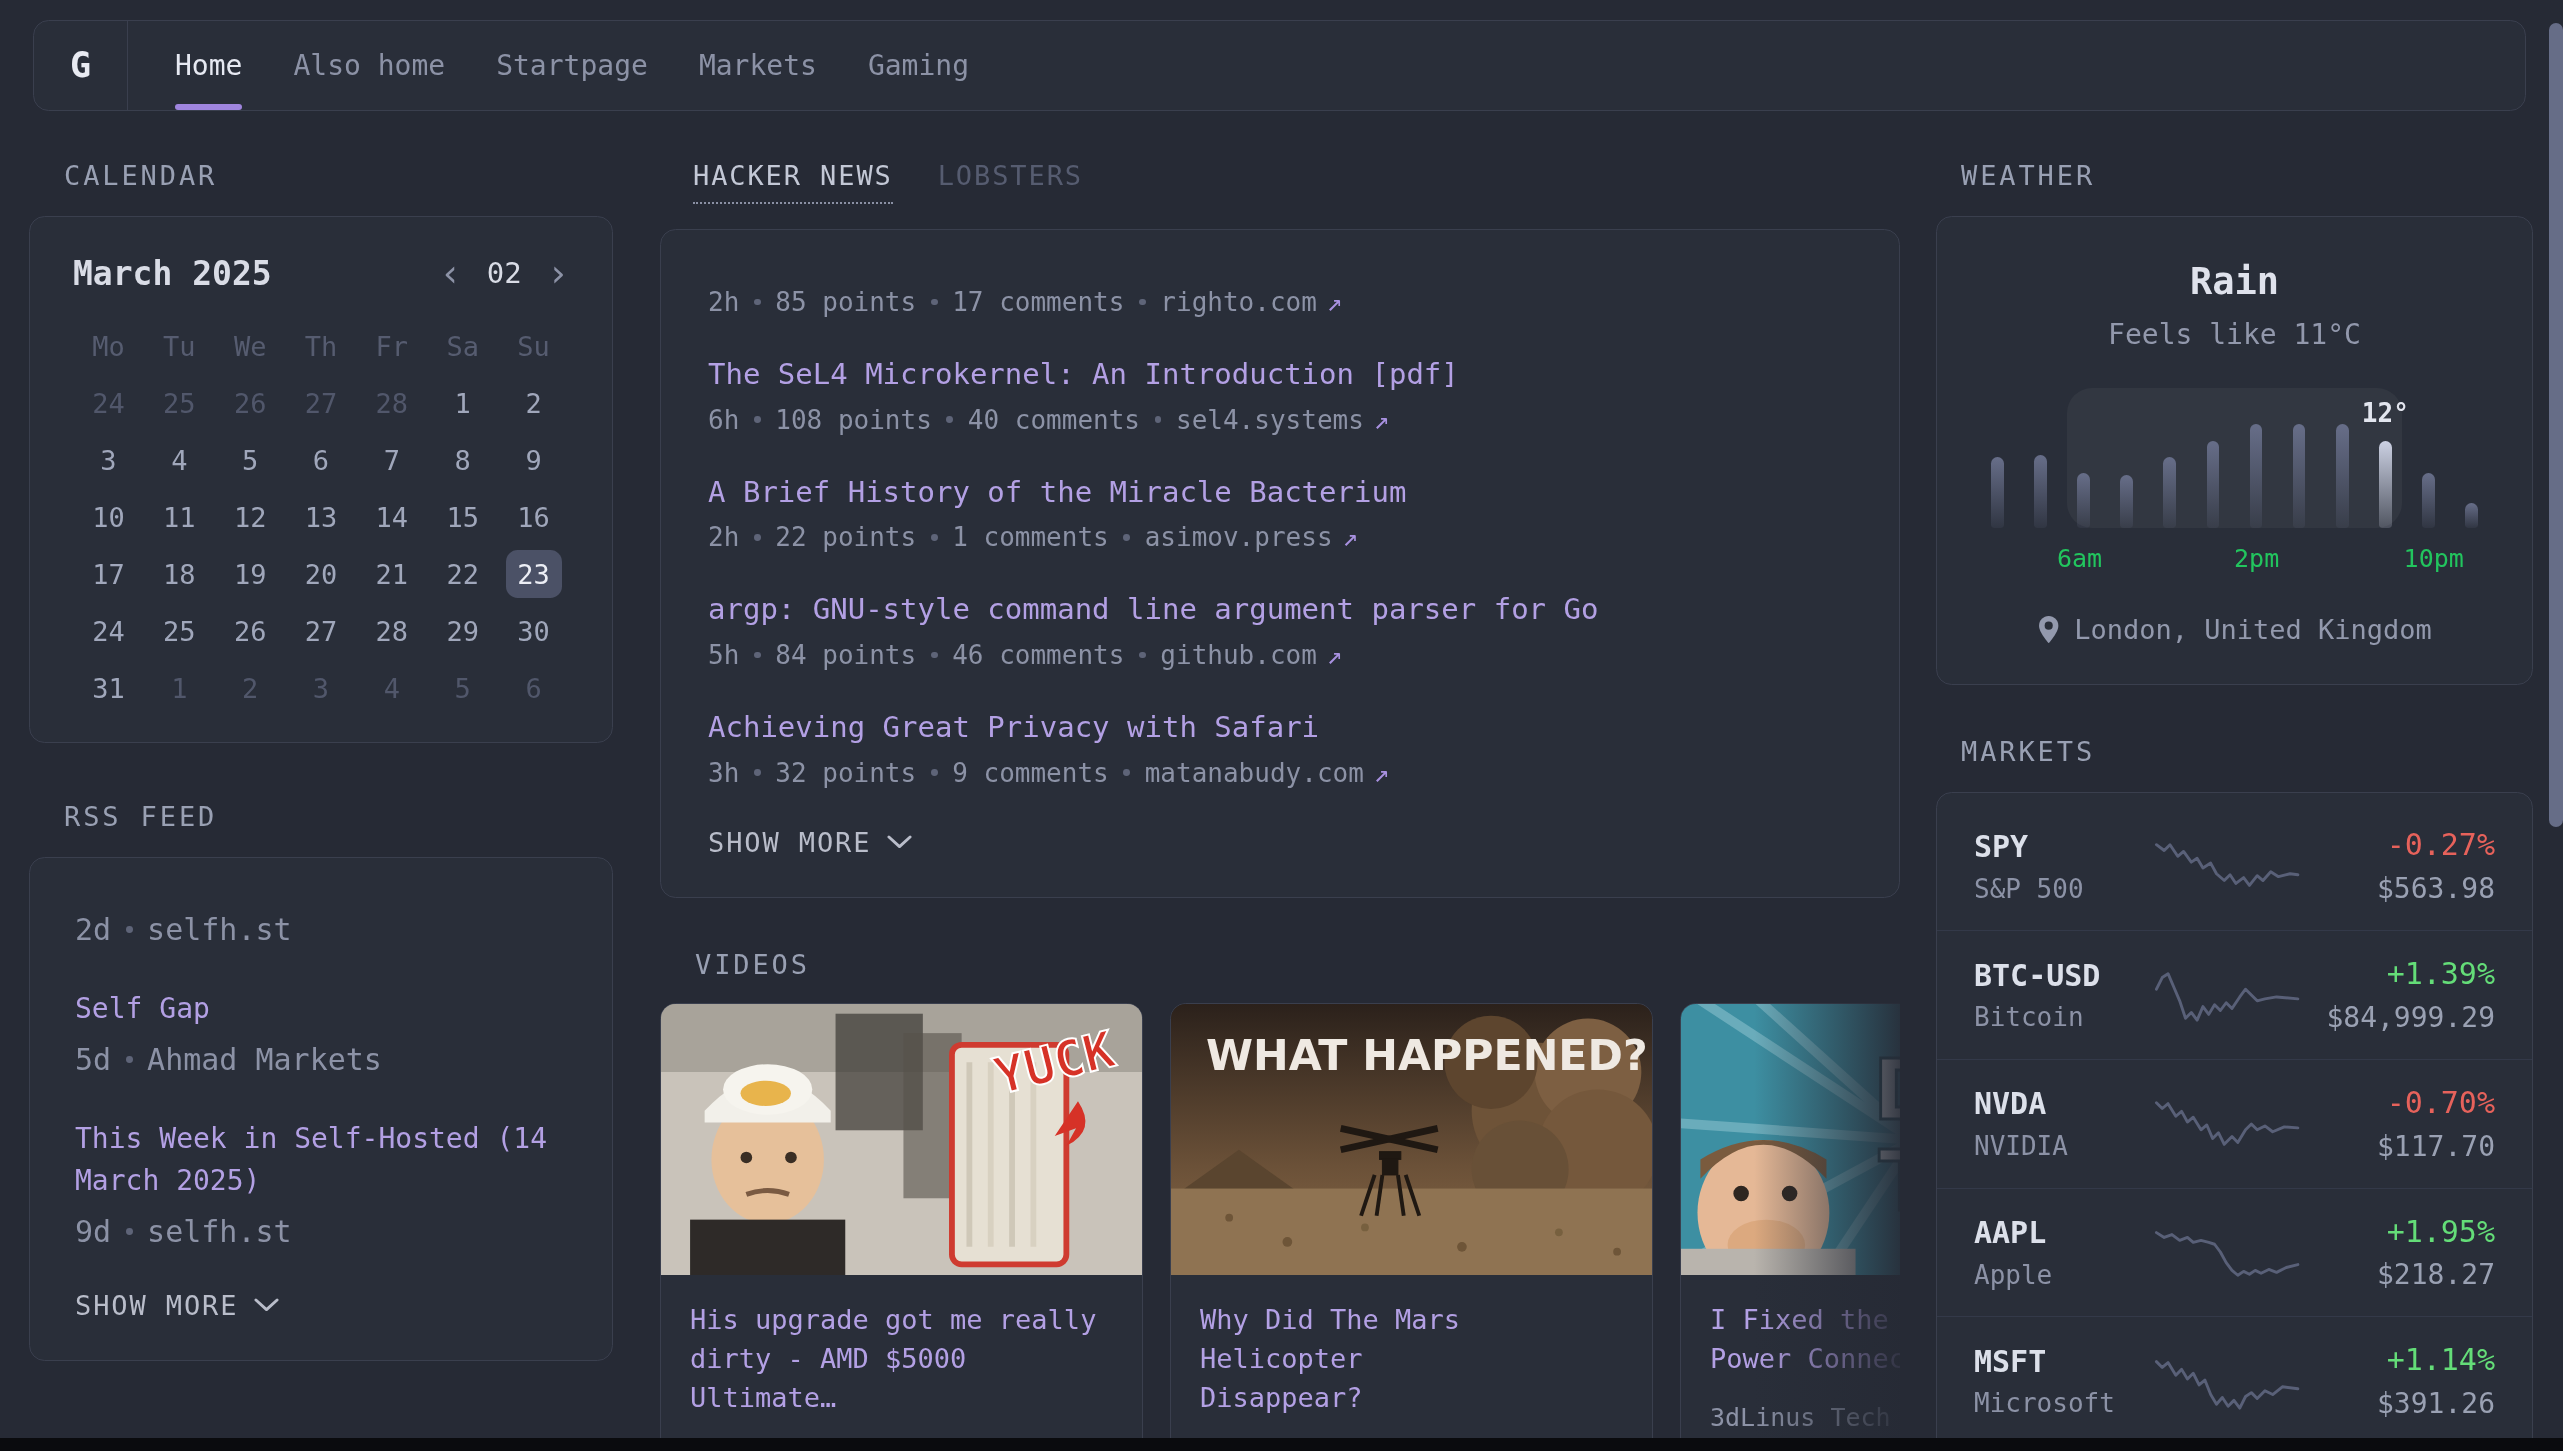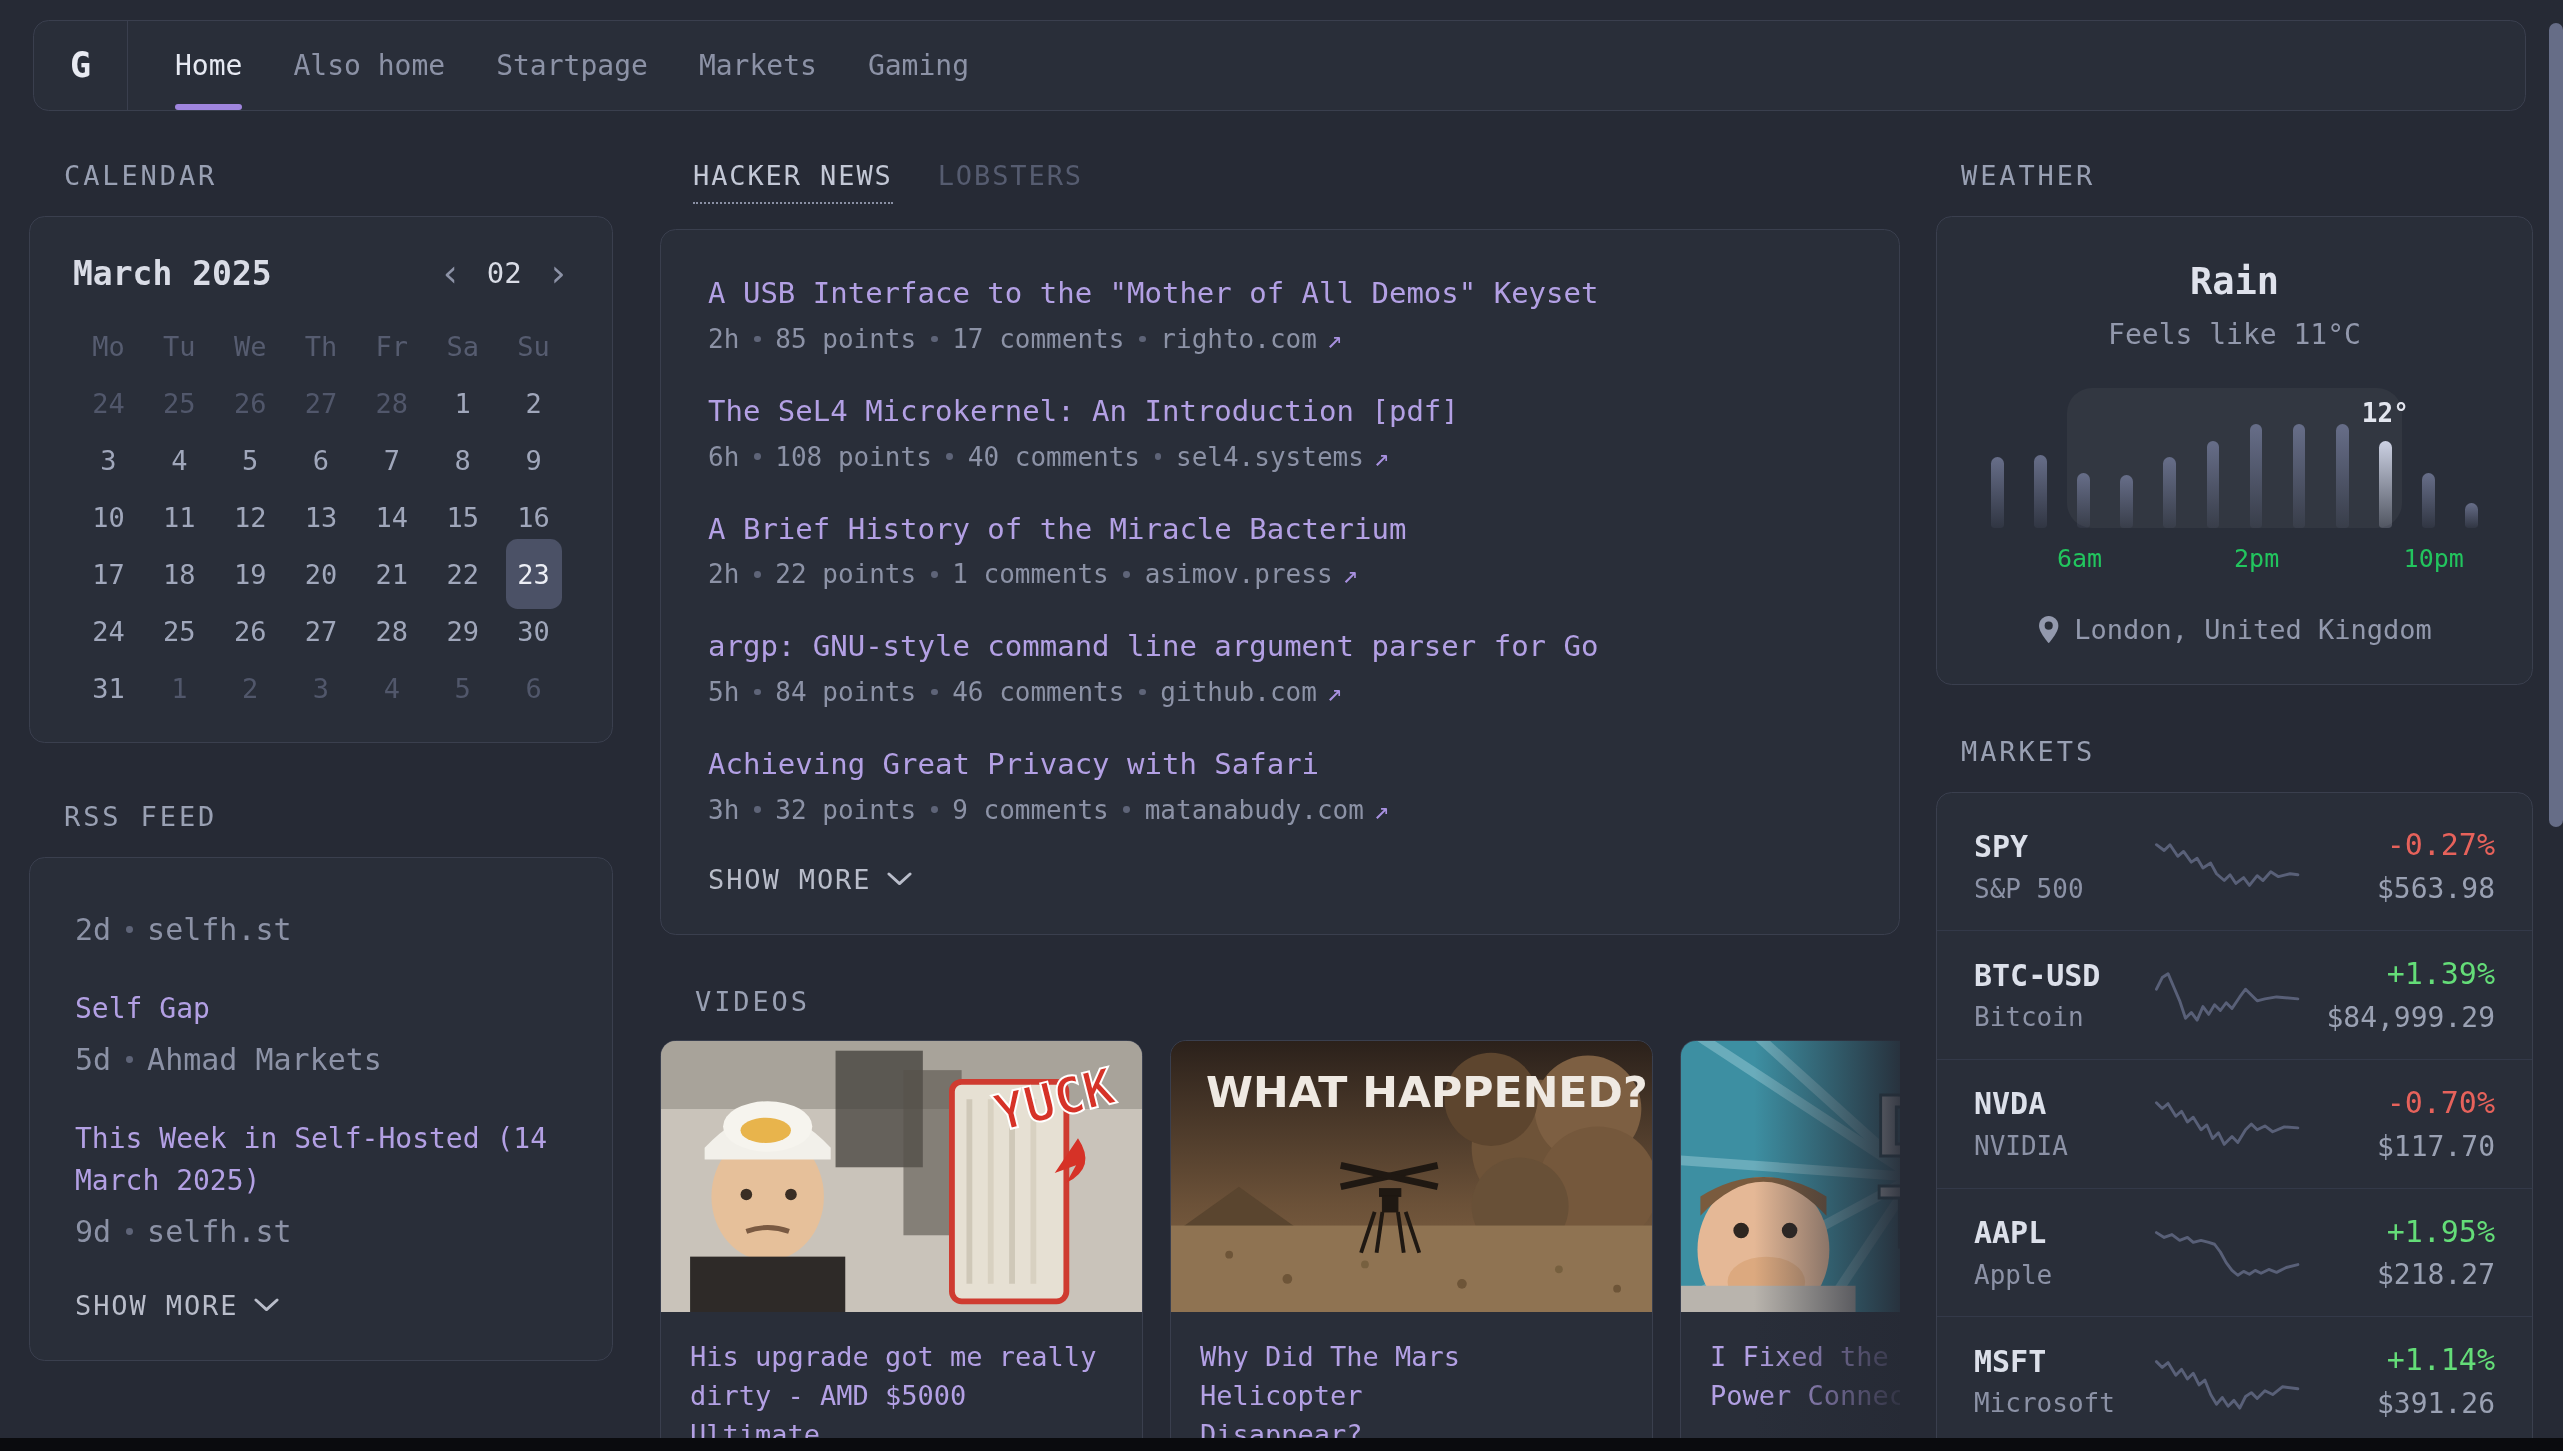--- a/index.html
+++ b/index.html
@@ -53,21 +53,21 @@
   .cal-card{padding:37px 43px 25px 43px;}
   .cal-head{display:flex;align-items:center;justify-content:space-between;}
   .cal-month{font-size:33px;font-weight:bold;color:#d9dce6;}
   .cal-nav{display:flex;align-items:center;gap:25px;}
   .cal-arrow{font-size:37px;color:var(--dim);line-height:29px;cursor:pointer;}
   .cal-mnum{font-size:29px;color:#d9dce6;}
   .cal-grid{margin-top:25px;display:grid;grid-template-columns:repeat(7,1fr);grid-auto-rows:57px;}
   .cal-cell{display:flex;align-items:center;justify-content:center;font-size:27px;color:#a0a7bb;}
   .cal-cell.wd{color:var(--dimmer);}
   .cal-cell.dimmed{color:#51576b;}
-  .cal-cell .sel{background:var(--select-bg);color:#eceef5;width:56px;height:70px;border-radius:11.7px;
+  .cal-cell .sel{background:var(--select-bg);color:#eceef5;width:56px;height:48px;border-radius:11.7px;
     display:flex;align-items:center;justify-content:center;}
   
   .list-card{padding:43px 45px 39px 45px;}
   .feed-item{margin-bottom:41px;}
   .feed-title{font-size:28px;line-height:42px;color:var(--purple);cursor:pointer;}
   .feed-meta{margin-top:11.7px;font-size:30px;color:var(--dim);display:flex;align-items:center;}
   .dot{width:6.8px;height:6.8px;border-radius:50%;background:#5e6478;display:inline-block;margin:0 14.6px;flex:none;}
   .show-more{display:flex;align-items:center;gap:15.6px;font-size:27px;letter-spacing:1.9px;color:#b9bdca;cursor:pointer;margin-top:5.8px;}
   .chev{display:inline-block;}
   
@@ -241,21 +241,20 @@
   </div>
 
   <div class="col" id="col-mid">
     <div class="tabs" style="margin-top:13.6px;">
       <div class="tab active">HACKER NEWS</div>
       <div class="tab inactive">LOBSTERS</div>
     </div>
     <div class="card news-card">
       <div id="news-list">
           <div class="news-item">
-            <div class="news-title">A USB Interface to the "Mother of All Demos" Keyset</div>
             <div class="news-meta">
               <span>2h</span>
               <span class="dot"></span>
               <span>85 points</span>
               <span class="dot"></span>
               <span>17 comments</span>
               <span class="dot"></span>
               <span>righto.com</span>
               <span class="ext-arrow">↗</span>
             </div>

